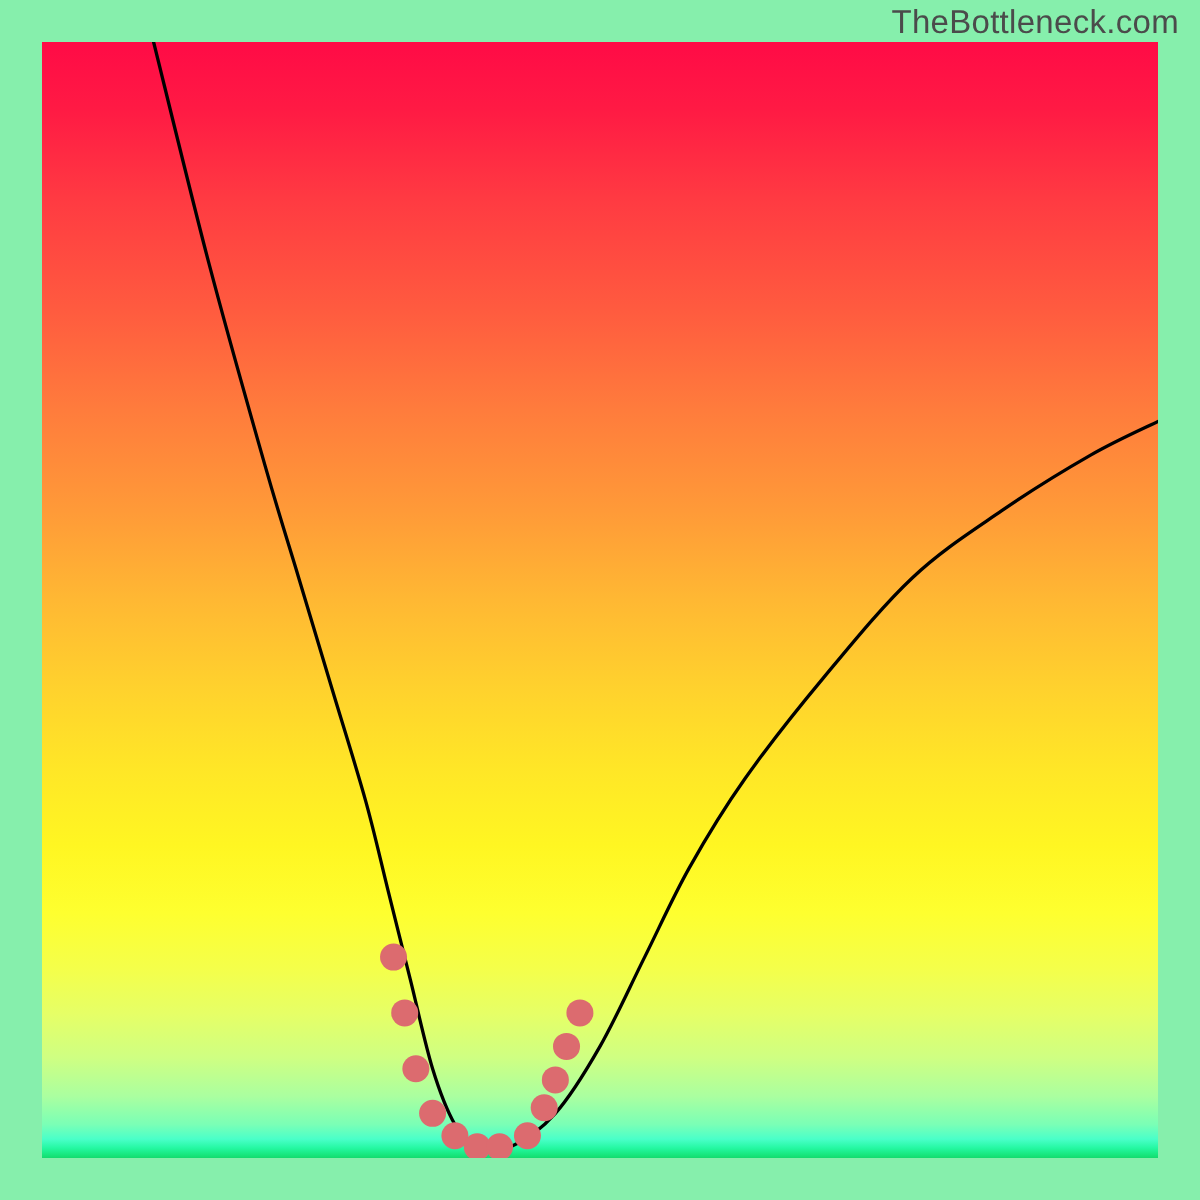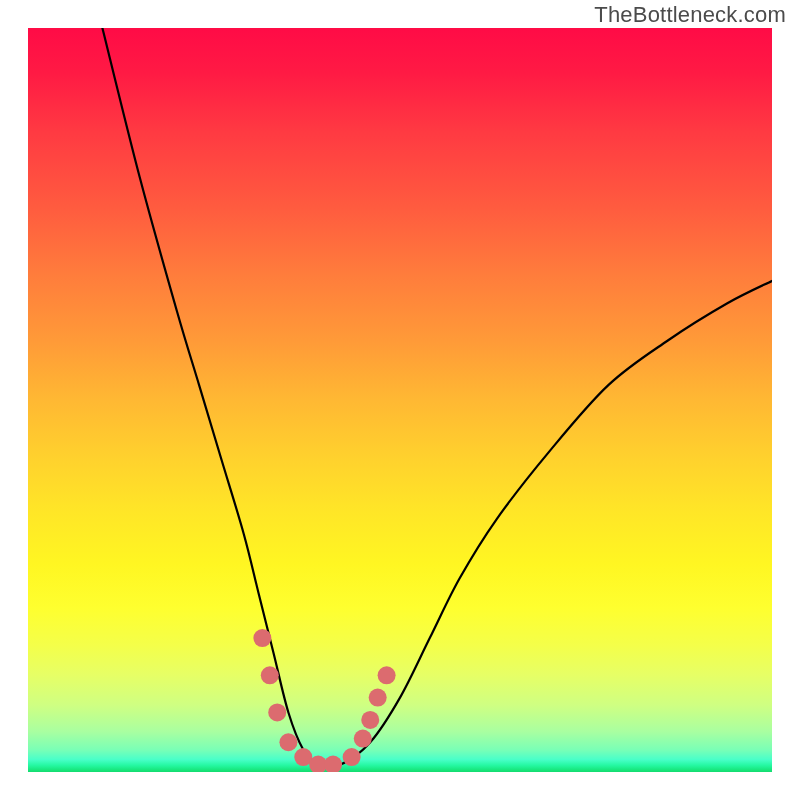--- a/index.html
+++ b/index.html
@@ -10,21 +10,21 @@
     background: #000;
     overflow: hidden;
     font-family: Arial, Helvetica, sans-serif;
   }
   .frame {
     position: absolute;
     top: 0;
     left: 0;
     width: 800px;
     height: 800px;
-    background: #ffffff;
+    background: #86efac;
   }
   .plot-area {
     position: absolute;
     top: 28px;
     left: 28px;
     width: 744px;
     height: 744px;
     background: linear-gradient(
       to bottom,
       #ff0b46 0%,

